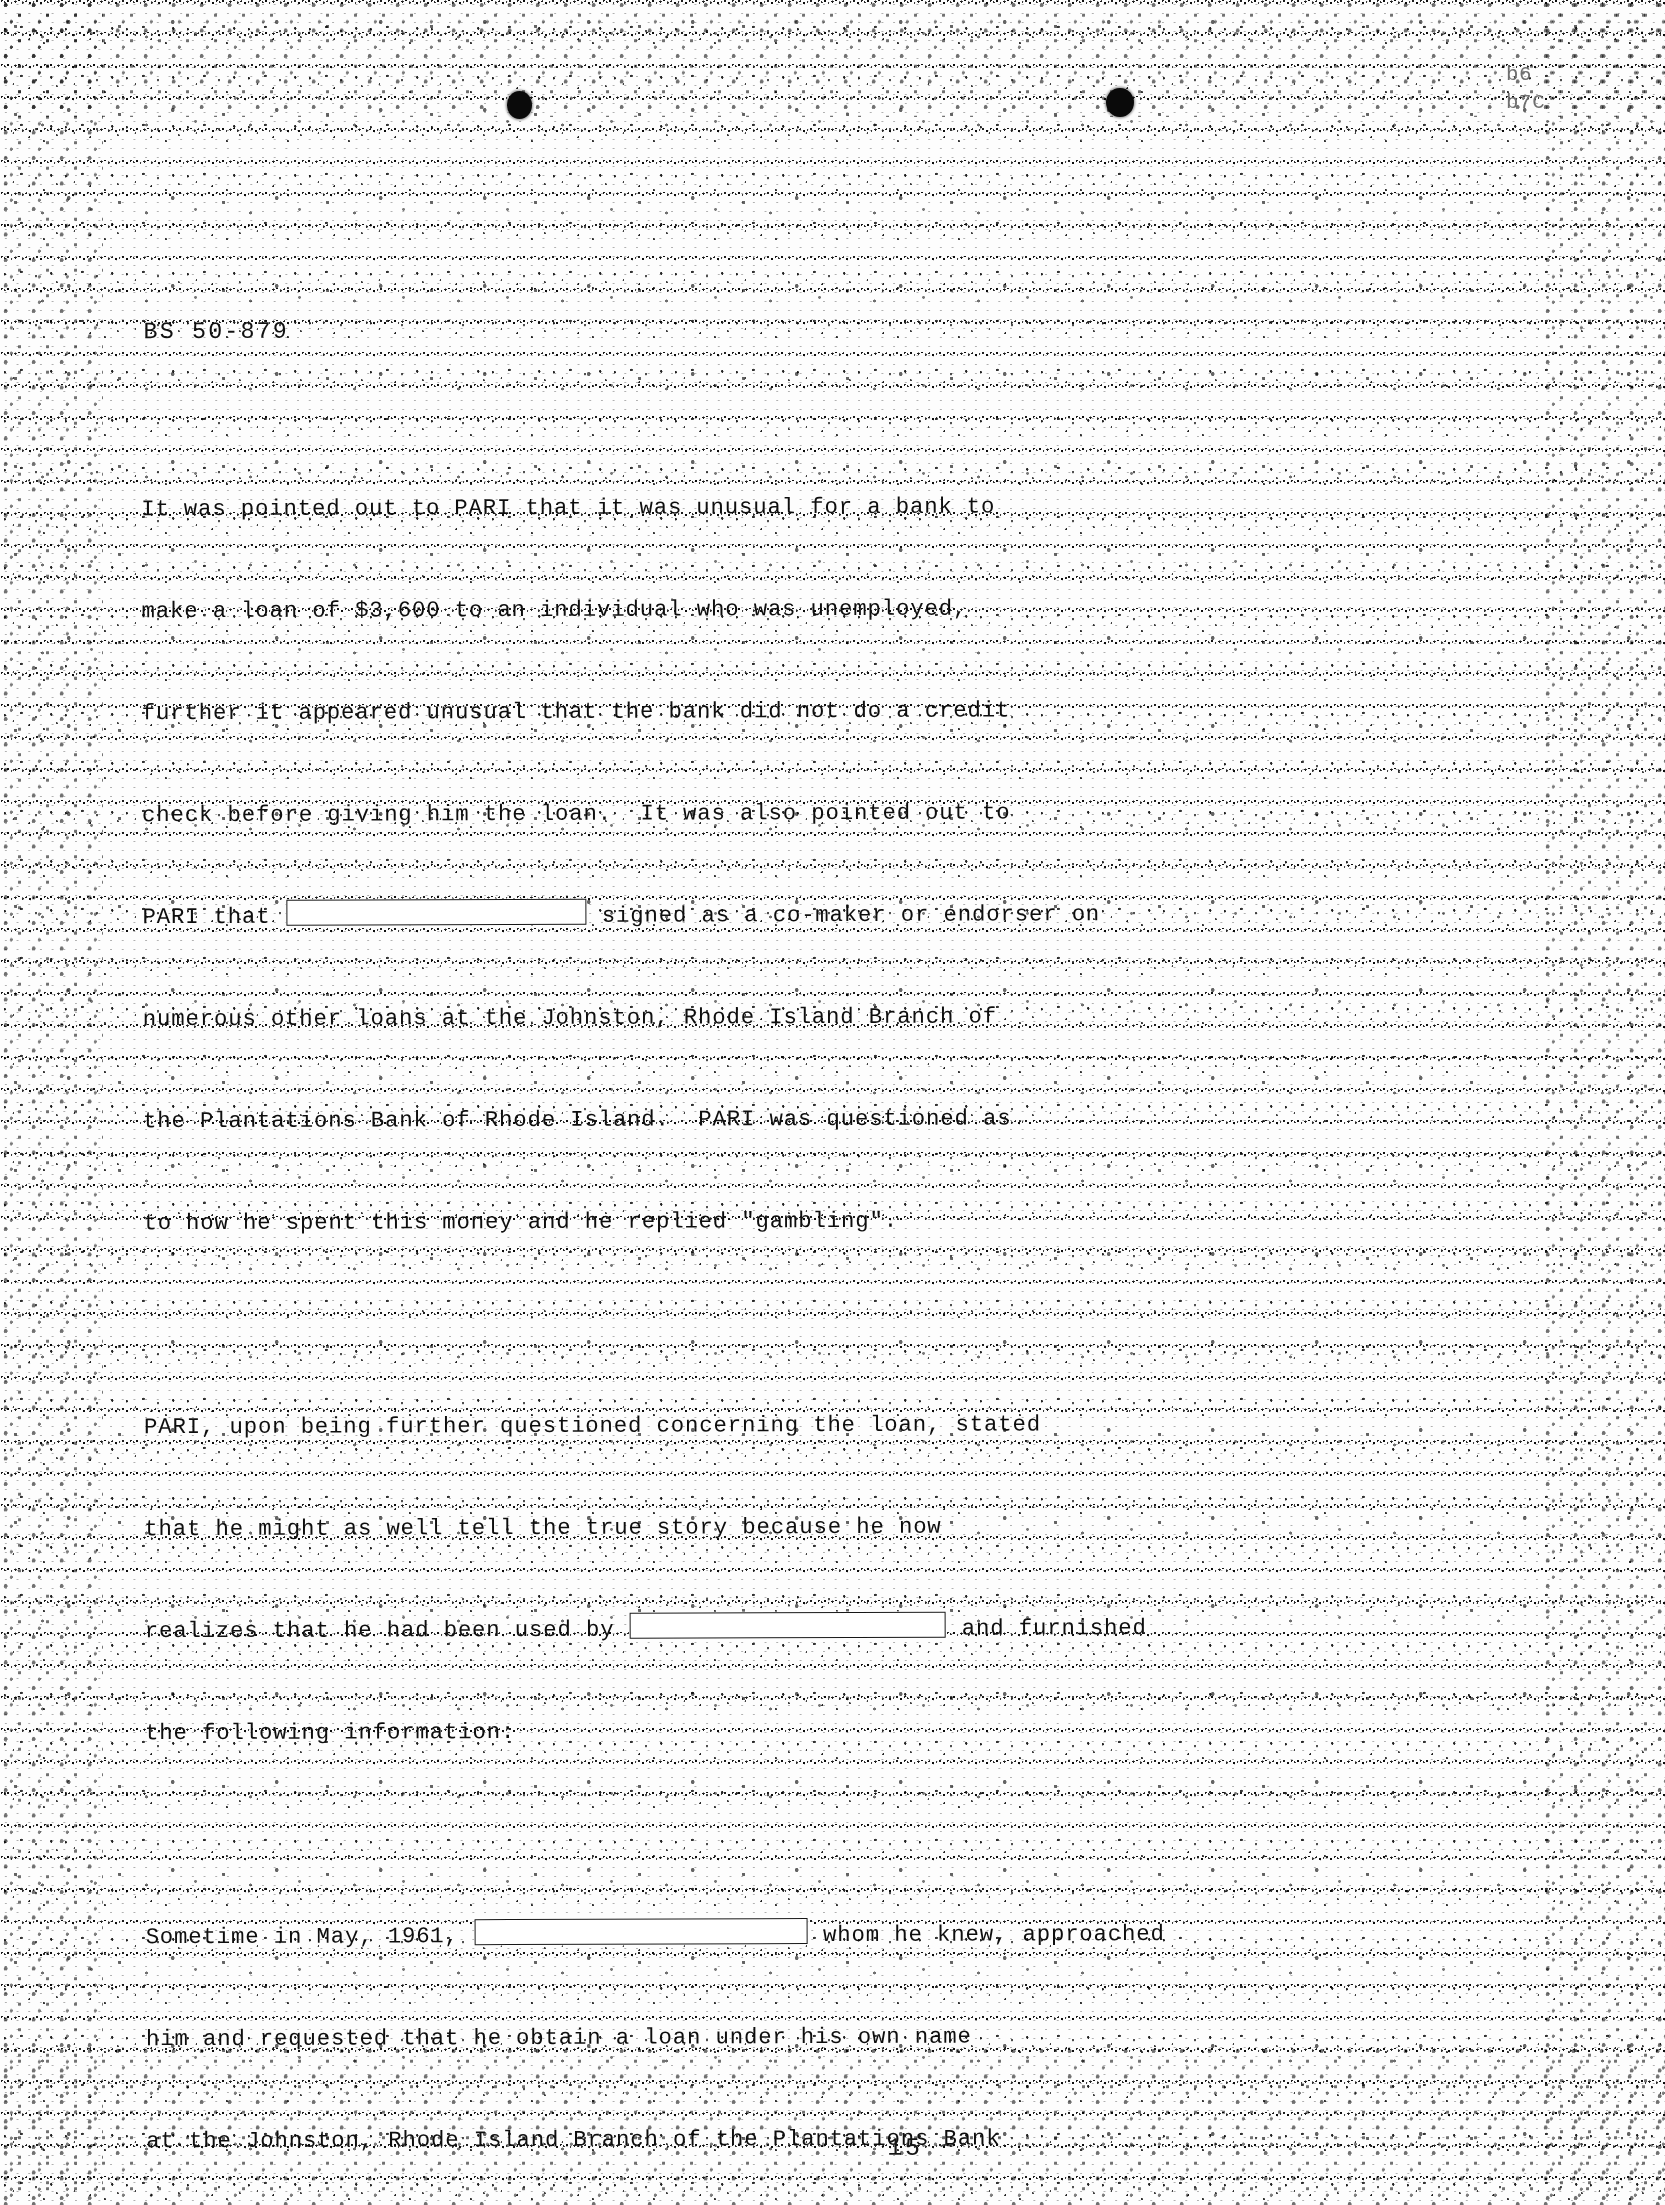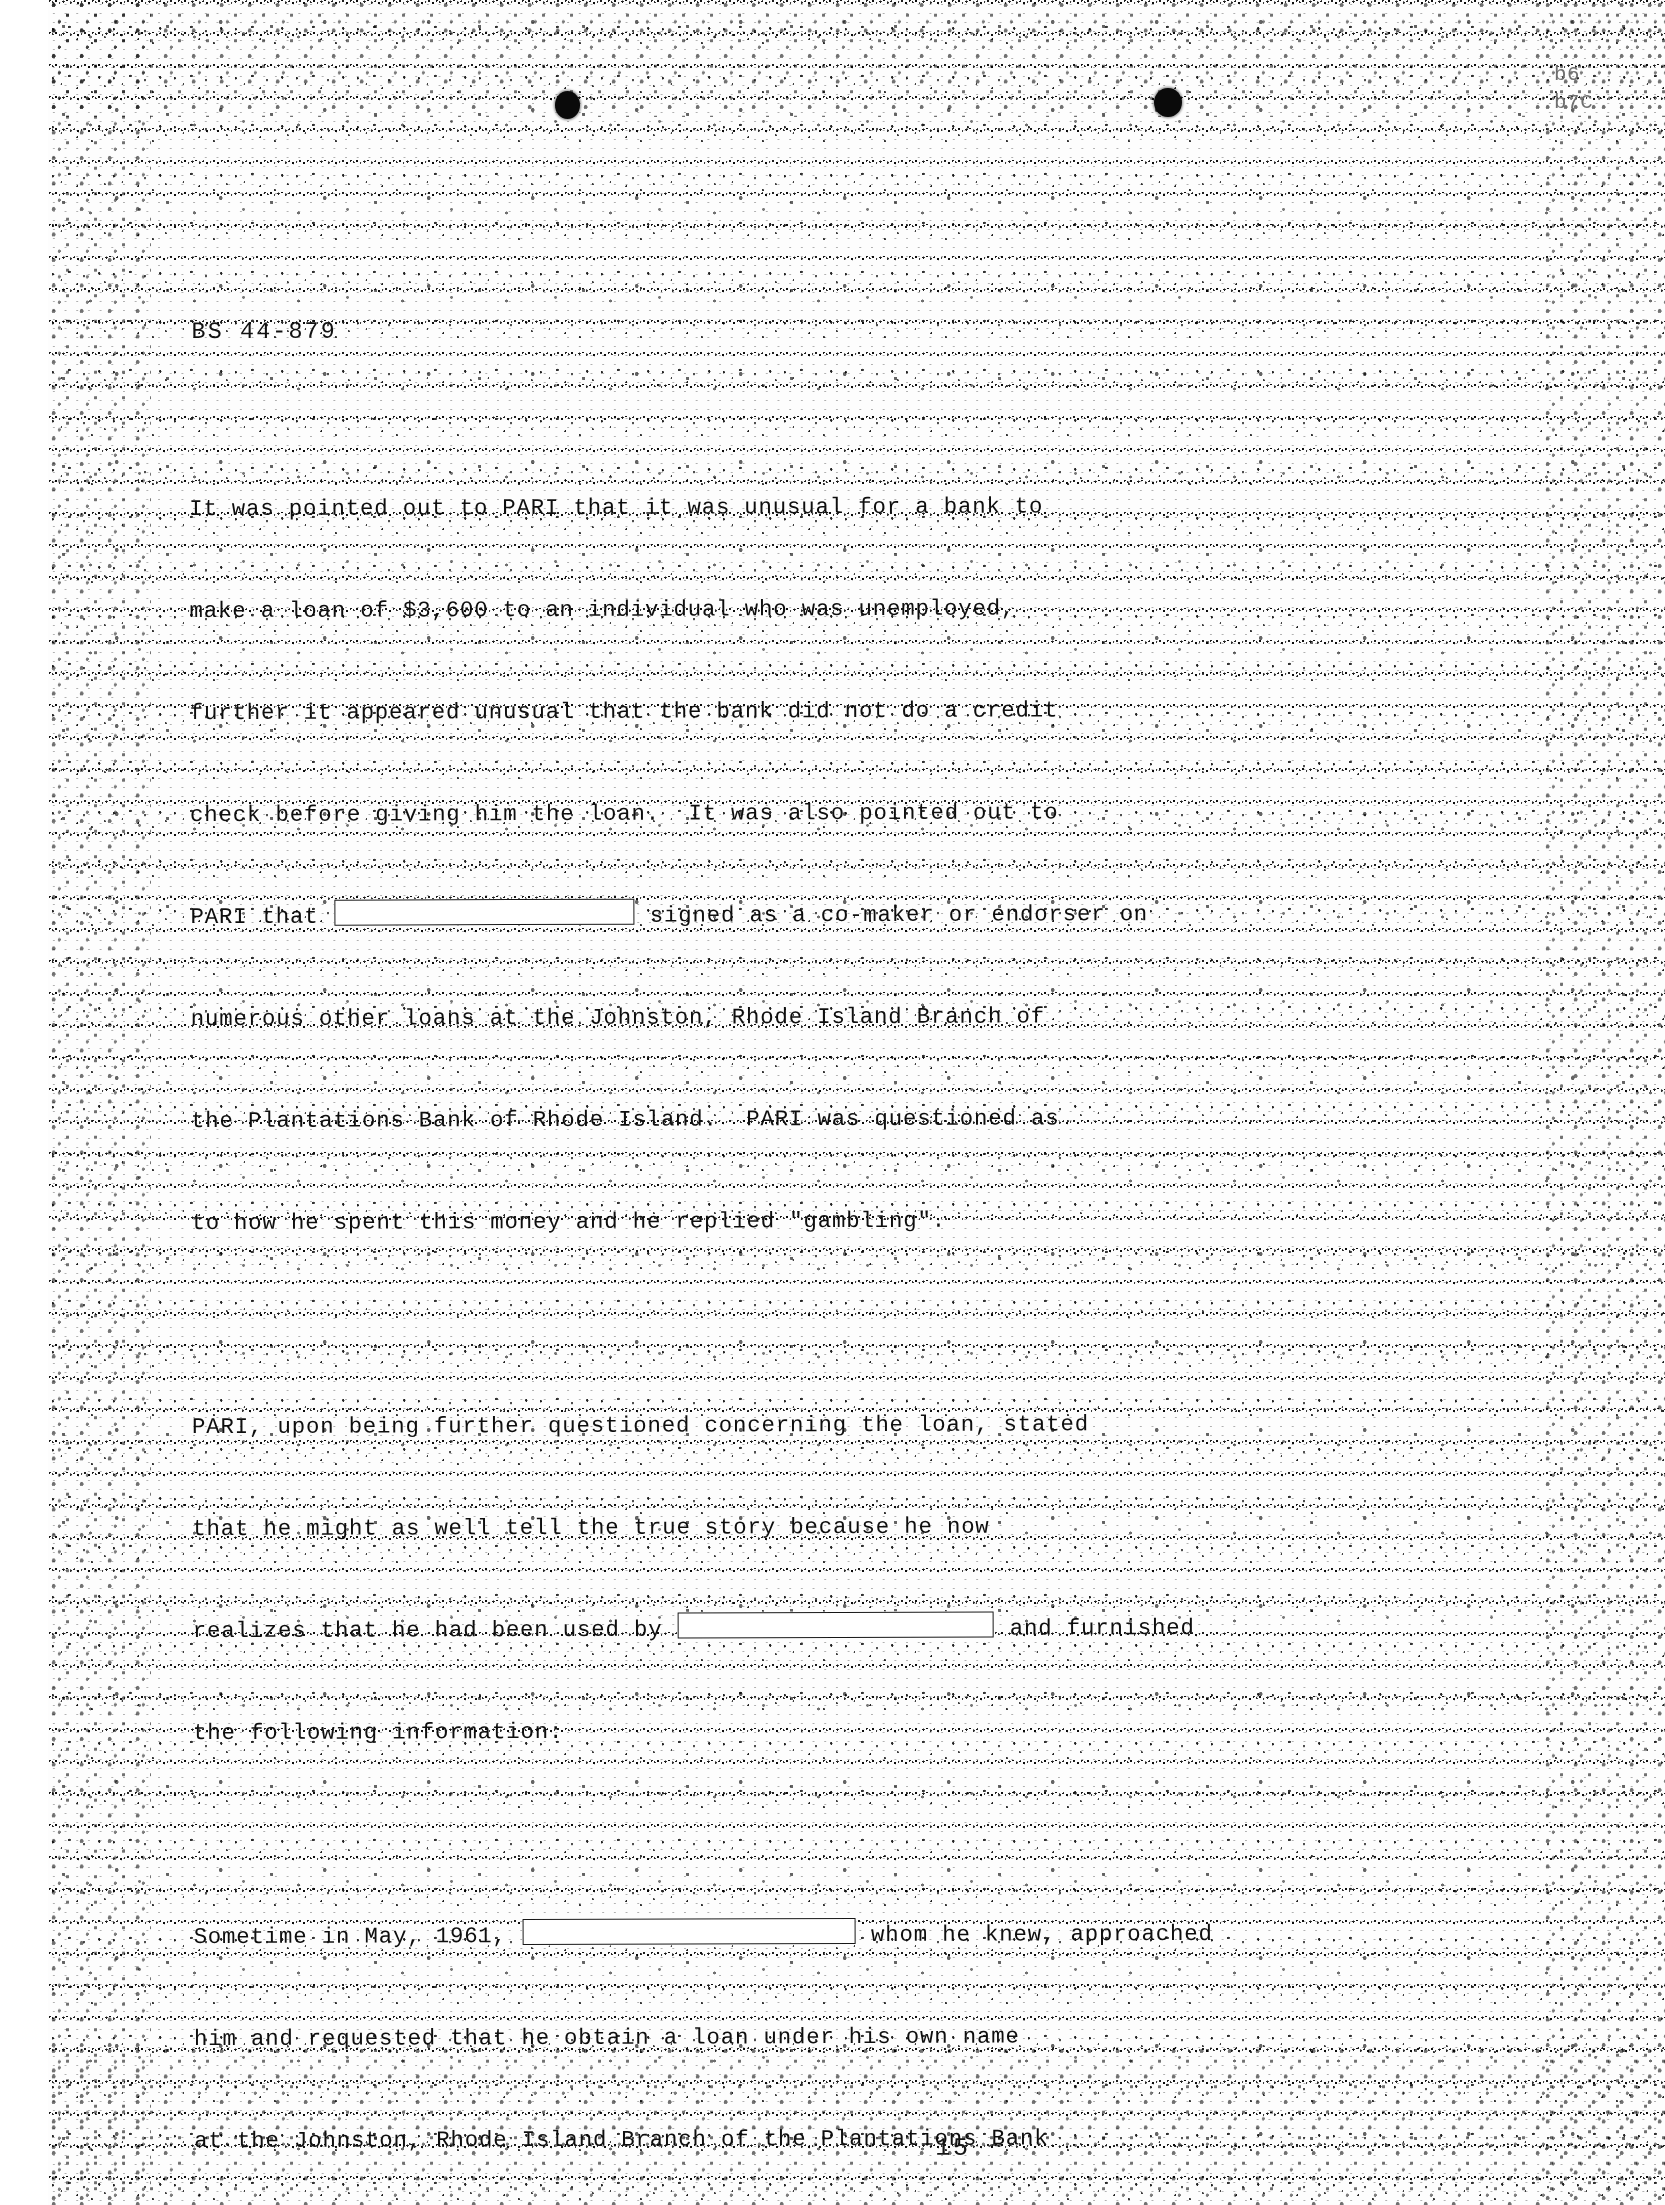--- a/index.html
+++ b/index.html
@@ -14,21 +14,20 @@
     overflow: hidden;
     font-family: "Liberation Mono", monospace;
   }
 
   
   #page {
     position: absolute;
     inset: 0;
     background: #fdfdfd;
     overflow: hidden;
-    margin-left: 48px;
   }
 
   
   .noise {
     position: absolute;
     inset: 0;
     pointer-events: none;
     opacity: .95;
   }
   .noise.n1 {
@@ -194,21 +193,21 @@
   <div class="punch" id="punch-left"></div>
   <div class="punch" id="punch-right"></div>
 
   <div id="exemptions">
     <div>b6</div>
     <div>b7C</div>
   </div>
 
   <div id="typed-layer">
 
-    <div id="file-number">BS 44-879</div>
+    <div id="file-number">BS 50-879</div>
 
     <div id="body">
 
       <p>
         <span class="line">It was pointed out to PARI that it was unusual for a bank to</span>
         <span class="line">make a loan of $3,600 to an individual who was unemployed,</span>
         <span class="line">further it appeared unusual that the bank did not do a credit</span>
         <span class="line">check before giving him the loan.  It was also pointed out to</span>
         <span class="line">PARI that <span class="redact" style="width:298px"></span> signed as a co-maker or endorser on</span>
         <span class="line">numerous other loans at the Johnston, Rhode Island Branch of</span>

